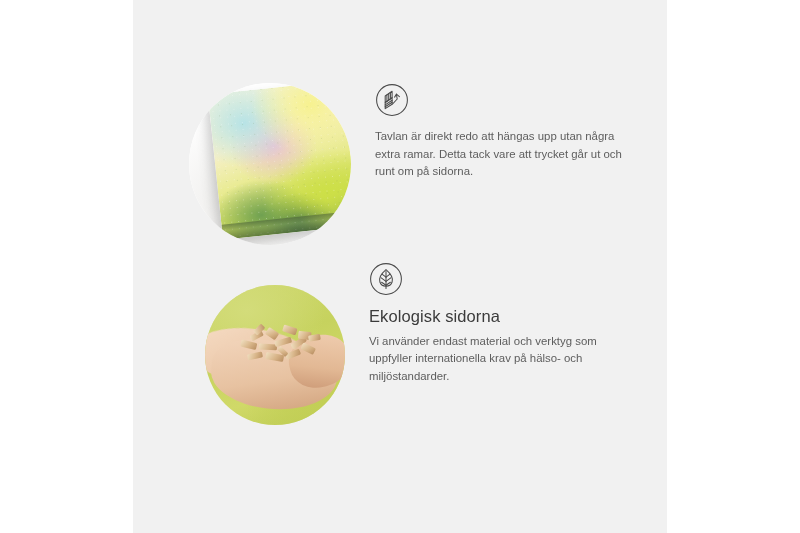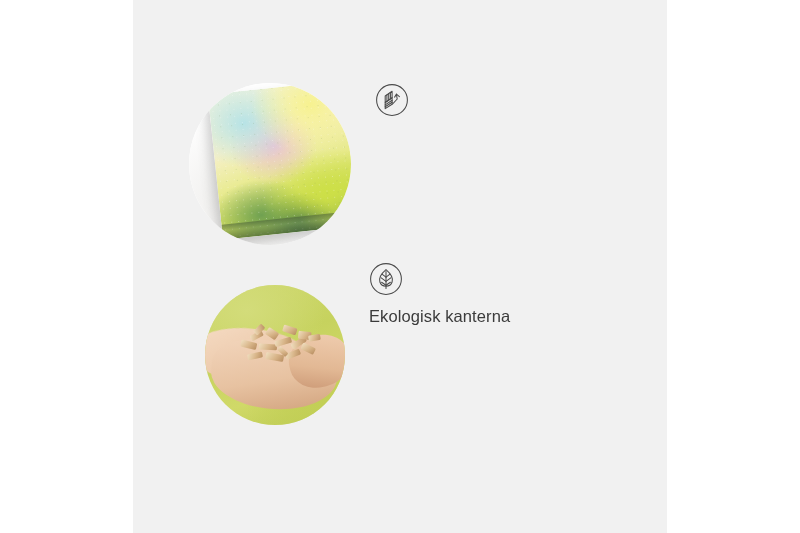--- a/index.html
+++ b/index.html
@@ -215,20 +215,21 @@
             <path d="M11.9 12.0 L11.9 18.4"></path>
             <path d="M13.7 10.7 L13.7 17.3"></path>
             <path d="M15.4 9.5 L15.4 16.1"></path>
             <path d="M10.2 21.9 L17.1 17.2"></path>
             <path d="M10.2 23.8 L17.1 19.2"></path>
             <path d="M17.6 21.0 L22.2 16.0 L21.4 11.2"></path>
             <path d="M21.4 11.2 L24.4 13.6"></path>
             <path d="M21.4 11.2 L19.6 14.1"></path>
           </svg>
         </span>
+        <p class="feature-body">Tavlan är direkt redo att hängas upp utan några extra ramar. Detta tack vare att trycket går ut och runt om på sidorna.</p>
       </div>
     </div>
 
     <div class="feature-row row-2">
 
       <div class="thumb thumb-2">
         <div class="photo-eco">
           <div class="hand-back"></div>
           <div class="hand-palm"></div>
           <div class="hand-fingers"></div>
@@ -259,18 +260,19 @@
             <path d="M17 7.6 C22.4 12.2 24.2 16.8 23.1 20.0 C22.2 22.7 19.9 24.2 17 24.2 C14.1 24.2 11.8 22.7 10.9 20.0 C9.8 16.8 11.6 12.2 17 7.6 Z"></path>
             <path d="M17 9.4 L17 26.4"></path>
             <path d="M17 15.2 L13.0 12.2"></path>
             <path d="M17 15.2 L21.0 12.2"></path>
             <path d="M17 19.3 L12.2 15.8"></path>
             <path d="M17 19.3 L21.8 15.8"></path>
             <path d="M17 23.2 L12.6 20.2"></path>
             <path d="M17 23.2 L21.4 20.2"></path>
           </svg>
         </span>
-        <h3 class="feature-title">Ekologisk kanterna</h3>
+        <h3 class="feature-title">Ekologisk sidorna</h3>
+        <p class="feature-body">Vi använder endast material och verktyg som uppfyller internationella krav på hälso- och miljöstandarder.</p>
       </div>
     </div>
 
   </div>
 </div>
 
 </body></html>

